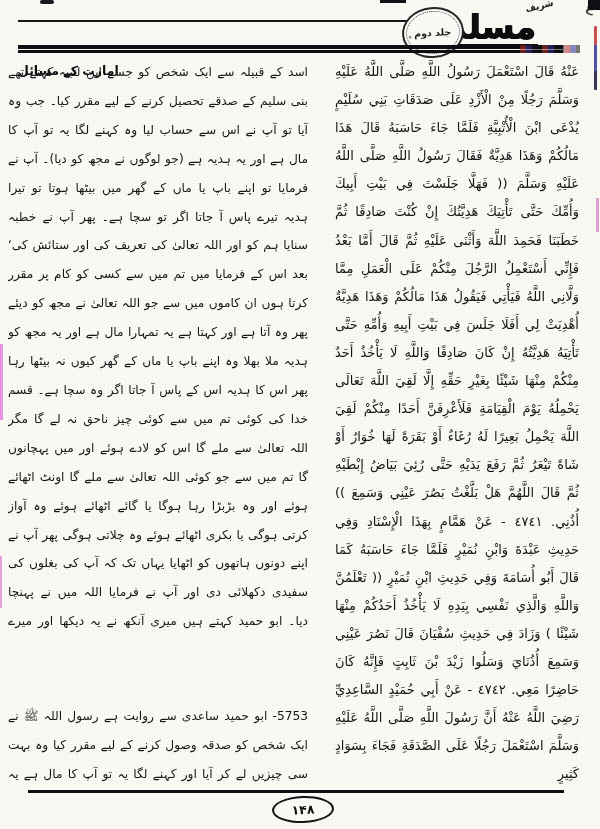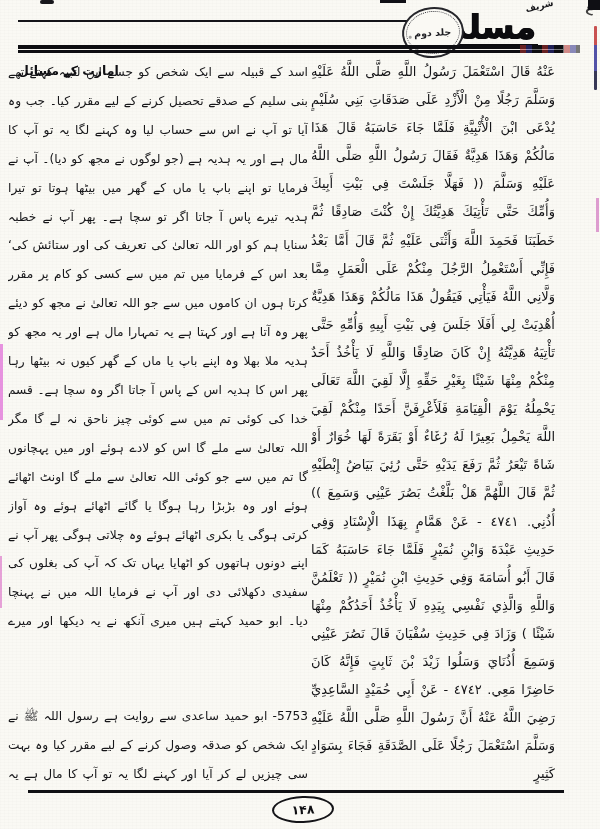--- a/index.html
+++ b/index.html
@@ -49,21 +49,21 @@
     content:"";position:absolute;inset:2px;border:1px dotted #33333a;border-radius:50%;
   }
   .seal-text{font-size:9.5px;font-weight:bold;color:#1d1d22;transform:rotate(3deg);}
   .thick-rule{
     position:absolute;top:45px;left:18px;width:545px;height:8px;
     background:linear-gradient(#0e0e12 0 4px, transparent 4px 5.5px, #0e0e12 5.5px 8px);
   }
   
   .col{position:absolute;top:58px;direction:rtl;text-align:justify;}
   .col-arabic{
-    right:45px;width:244px;height:733px;overflow:hidden;
+    right:21px;width:244px;height:733px;overflow:hidden;
     font-size:13px;line-height:28.1px;color:#141417;
     word-spacing:1px;
   }
   .col-urdu{left:8px;width:300px;height:733px;overflow:hidden;}
   .para{margin:0;font-size:12.2px;line-height:28.9px;color:#17171a;word-spacing:.5px;text-align:justify;}
   .para-1{height:580px;overflow:hidden;}
   .para-2{margin-top:64px;height:88px;overflow:hidden;}
   .line{display:inline;}
   
   .bottom-rule{position:absolute;top:790px;left:28px;width:536px;height:3px;background:#101014;}

